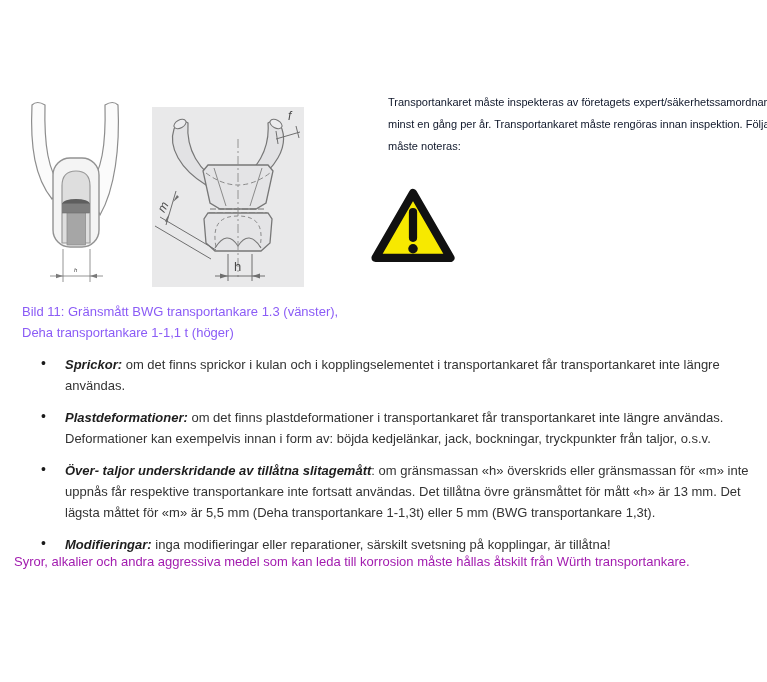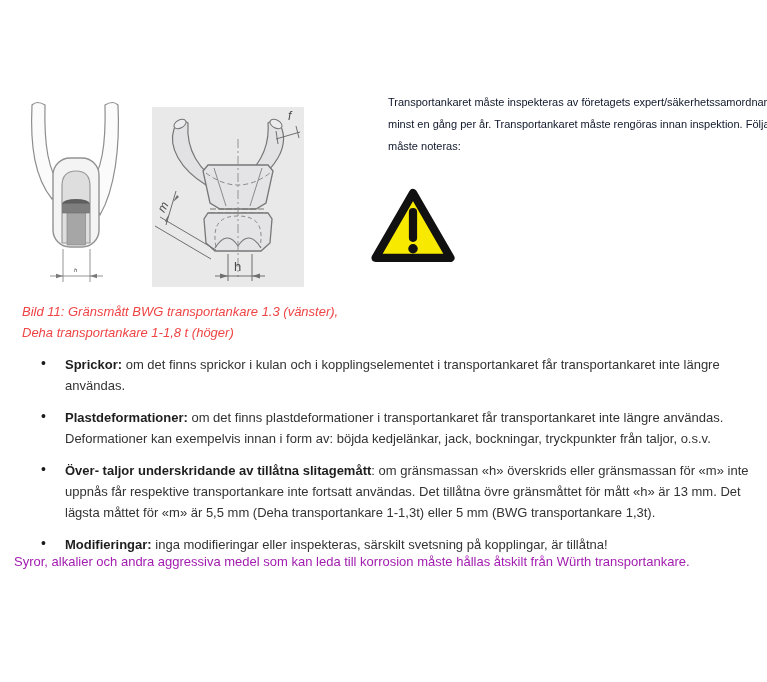--- a/index.html
+++ b/index.html
@@ -41,23 +41,22 @@
     position: absolute;
     left: 371px; top: 186px;
     width: 84px; height: 78px;
   }
   
   .caption {
     position: absolute;
     left: 22px; top: 301px;
     width: 420px;
     font-size: 13px;
-    font-style: italic;
     line-height: 21px;
-    color: #ef4444;
+    color: #8b5cf6;
   }
   
   .bullets {
     position: absolute;
     left: 40px; top: 354px;
     width: 712px;
     list-style: none;
     font-size: 13px;
     line-height: 21px;
     color: #333333;
@@ -66,21 +65,21 @@
     position: relative;
     padding-left: 25px;
     margin-bottom: 11px;
   }
   .bullets .marker {
     position: absolute;
     left: 1px; top: -1px;
     font-size: 14px;
     color: #1a1a1a;
   }
-  .bullets b { font-weight: 700; color: #1e1e1e; }
+  .bullets b { font-weight: 700; color: #1e1e1e; font-style: italic; }
   
   .footer {
     position: absolute;
     left: 14px; top: 551px;
     width: 756px;
     font-size: 13px;
     line-height: 21px;
     color: #a21caf;
   }
   svg { display: block; }
@@ -157,25 +156,25 @@
   <div class="warning">
     <svg width="84" height="78" viewBox="0 0 92 84">
       <path d="M46,7 L87,78 L5,78 Z" fill="#f7e900" stroke="#111111" stroke-width="9" stroke-linejoin="round"></path>
       <path d="M46,28 L46,56" stroke="#111111" stroke-width="9" stroke-linecap="round"></path>
       <circle cx="46" cy="68" r="5.2" fill="#111111"></circle>
     </svg>
   </div>
 
   <div class="caption">
     <div>Bild 11: Gränsmått BWG transportankare 1.3 (vänster),</div>
-    <div>Deha transportankare 1-1,8 t (höger)</div>
+    <div>Deha transportankare 1-1,1 t (höger)</div>
   </div>
 
   <ul class="bullets">
     <li><span class="marker">•</span><b>Sprickor:</b><span> om det finns sprickor i kulan och i kopplingselementet i transportankaret får transportankaret inte längre användas.</span></li>
     <li><span class="marker">•</span><b>Plastdeformationer:</b><span> om det finns plastdeformationer i transportankaret får transportankaret inte längre användas. Deformationer kan exempelvis innan i form av: böjda kedjelänkar, jack, bockningar, tryckpunkter från taljor, o.s.v.</span></li>
     <li><span class="marker">•</span><b>Över- taljor underskridande av tillåtna slitagemått</b><span>: om gränsmassan «h» överskrids eller gränsmassan för «m» inte uppnås får respektive transportankare inte fortsatt användas. Det tillåtna övre gränsmåttet för mått «h» är 13 mm. Det lägsta måttet för «m» är 5,5 mm (Deha transportankare 1-1,3t) eller 5 mm (BWG transportankare 1,3t).</span></li>
-    <li><span class="marker">•</span><b>Modifieringar:</b><span> inga modifieringar eller inspekteras, särskilt svetsning på kopplingar, är tillåtna!</span></li>
+    <li><span class="marker">•</span><b>Modifieringar:</b><span> inga modifieringar eller reparationer, särskilt svetsning på kopplingar, är tillåtna!</span></li>
   </ul>
 
   <div class="footer">Syror, alkalier och andra aggressiva medel som kan leda till korrosion måste hållas åtskilt från Würth transportankare.</div>
 
 </div>
 
 </body></html>

